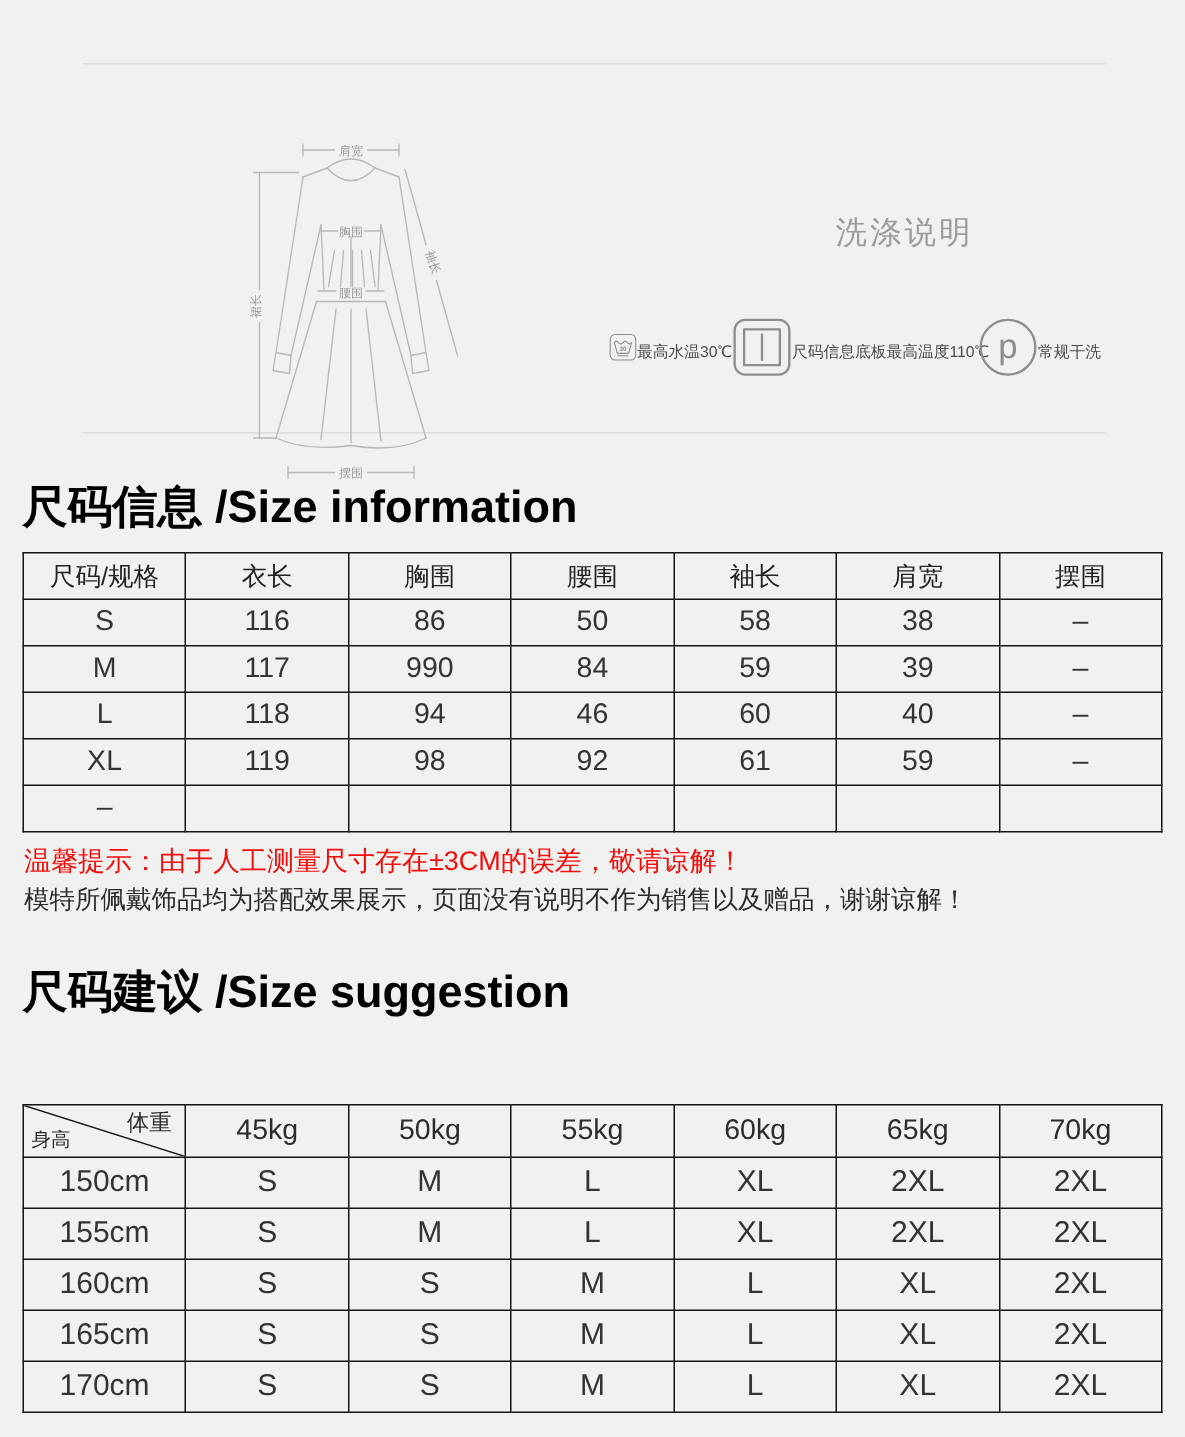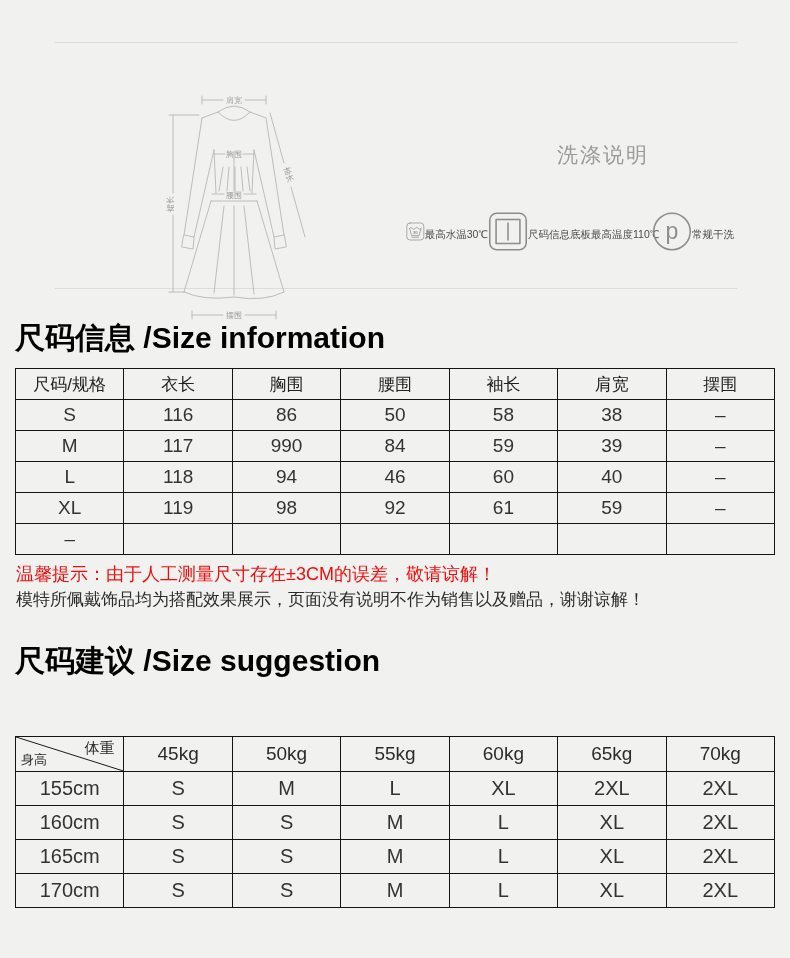--- a/index.html
+++ b/index.html
@@ -237,20 +237,29 @@
         <span class="bl">身高</span>
       </th>
       <th>45kg</th>
       <th>50kg</th>
       <th>55kg</th>
       <th>60kg</th>
       <th>65kg</th>
       <th>70kg</th>
     </tr>
     <tr>
+      <td>150cm</td>
+      <td>S</td>
+      <td>M</td>
+      <td>L</td>
+      <td>XL</td>
+      <td>2XL</td>
+      <td>2XL</td>
+    </tr>
+    <tr>
       <td>155cm</td>
       <td>S</td>
       <td>M</td>
       <td>L</td>
       <td>XL</td>
       <td>2XL</td>
       <td>2XL</td>
     </tr>
     <tr>
       <td>160cm</td>

